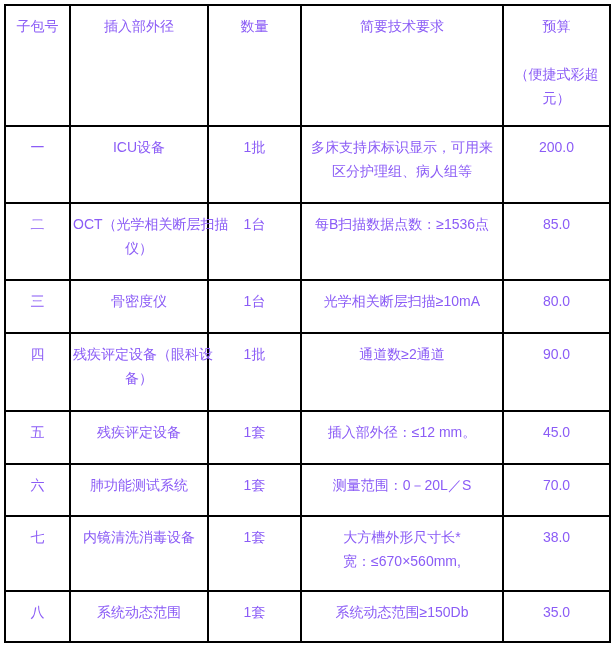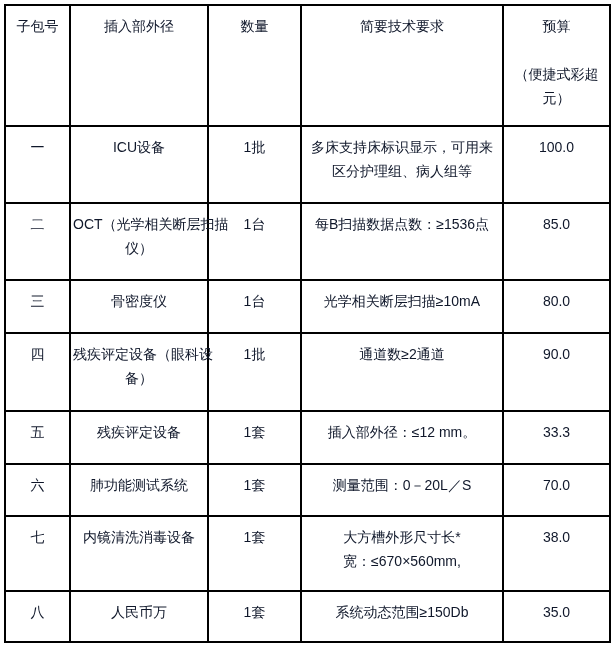--- a/index.html
+++ b/index.html
@@ -20,21 +20,21 @@
   }
   table.proc-table th,
   table.proc-table td {
     border: 2px solid #000000;
     vertical-align: top;
     text-align: center;
     padding: 8px 2px 2px 2px;
     font-size: 14px;
     font-weight: normal;
     line-height: 24px;
-    color: #0f172a;
+    color: #8b5cf6;
     white-space: pre;      
     overflow: visible;
   }
   
   thead tr           { height: 121px; }
   tbody tr:nth-child(1) { height: 77px; }
   tbody tr:nth-child(2) { height: 77px; }
   tbody tr:nth-child(3) { height: 53px; }
   tbody tr:nth-child(4) { height: 78px; }
   tbody tr:nth-child(5) { height: 53px; }
@@ -65,21 +65,21 @@
 元）</th>
     </tr>
   </thead>
   <tbody>
     <tr>
       <td>一</td>
       <td>ICU设备</td>
       <td>1批</td>
       <td>多床支持床标识显示，可用来
 区分护理组、病人组等</td>
-      <td>100.0</td>
+      <td>200.0</td>
     </tr>
     <tr>
       <td>二</td>
       <td>OCT（光学相关断层扫描
 仪）</td>
       <td>1台</td>
       <td>每B扫描数据点数：≥1536点</td>
       <td>85.0</td>
     </tr>
     <tr>
@@ -95,38 +95,38 @@
 备）</td>
       <td>1批</td>
       <td>通道数≥2通道</td>
       <td>90.0</td>
     </tr>
     <tr>
       <td>五</td>
       <td>残疾评定设备</td>
       <td>1套</td>
       <td>插入部外径：≤12 mm。</td>
-      <td>33.3</td>
+      <td>45.0</td>
     </tr>
     <tr>
       <td>六</td>
       <td>肺功能测试系统</td>
       <td>1套</td>
       <td>测量范围：0－20L／S</td>
       <td>70.0</td>
     </tr>
     <tr>
       <td>七</td>
       <td>内镜清洗消毒设备</td>
       <td>1套</td>
       <td>大方槽外形尺寸长*
 宽：≤670×560mm,</td>
       <td>38.0</td>
     </tr>
     <tr>
       <td>八</td>
-      <td>人民币万</td>
+      <td>系统动态范围</td>
       <td>1套</td>
       <td>系统动态范围≥150Db</td>
       <td>35.0</td>
     </tr>
   </tbody>
 </table>
 
 </body></html>

